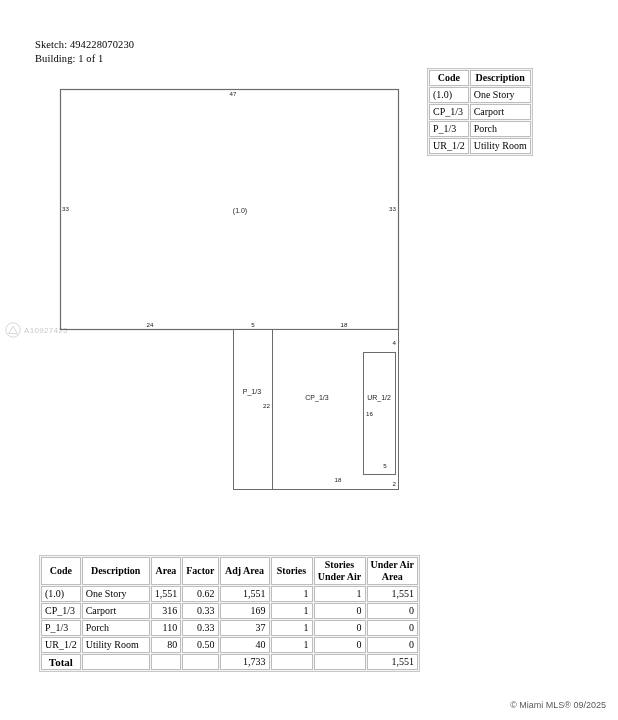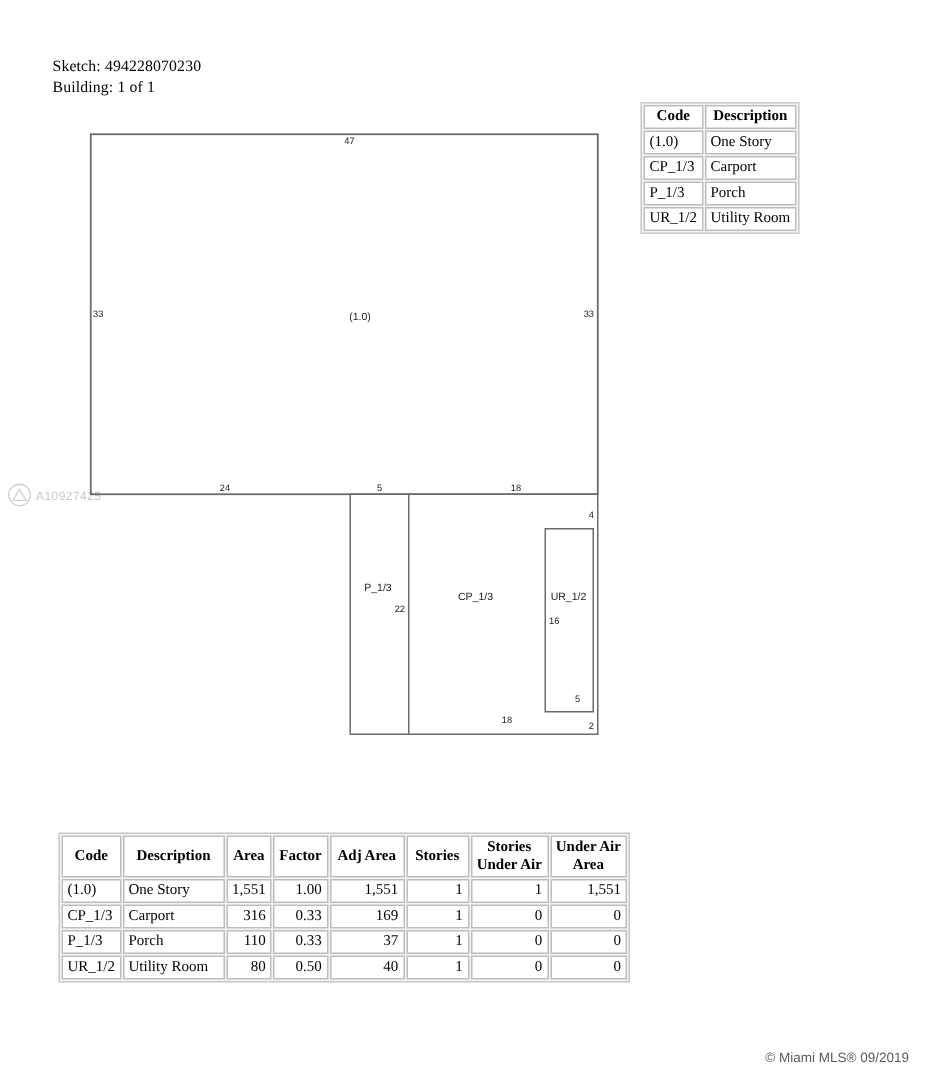--- a/index.html
+++ b/index.html
@@ -245,21 +245,21 @@
         <span>Under Air</span><br>
         <span>Area</span>
       </th>
     </tr>
   </thead>
   <tbody>
     <tr>
       <td class="txt">(1.0)</td>
       <td class="txt">One Story</td>
       <td class="num">1,551</td>
-      <td class="num">1.00</td>
+      <td class="num">0.62</td>
       <td class="num">1,551</td>
       <td class="num">1</td>
       <td class="num">1</td>
       <td class="num">1,551</td>
     </tr>
     <tr>
       <td class="txt">CP_1/3</td>
       <td class="txt">Carport</td>
       <td class="num">316</td>
       <td class="num">0.33</td>
@@ -281,16 +281,26 @@
     <tr>
       <td class="txt">UR_1/2</td>
       <td class="txt">Utility Room</td>
       <td class="num">80</td>
       <td class="num">0.50</td>
       <td class="num">40</td>
       <td class="num">1</td>
       <td class="num">0</td>
       <td class="num">0</td>
     </tr>
+    <tr>
+      <td class="total-label">Total</td>
+      <td class="blank"></td>
+      <td class="blank"></td>
+      <td class="blank"></td>
+      <td class="num">1,733</td>
+      <td class="blank"></td>
+      <td class="blank"></td>
+      <td class="num">1,551</td>
+    </tr>
   </tbody>
 </table>
 
-<div class="footer">© Miami MLS® 09/2019</div>
+<div class="footer">© Miami MLS® 09/2025</div>
 
 </body></html>

